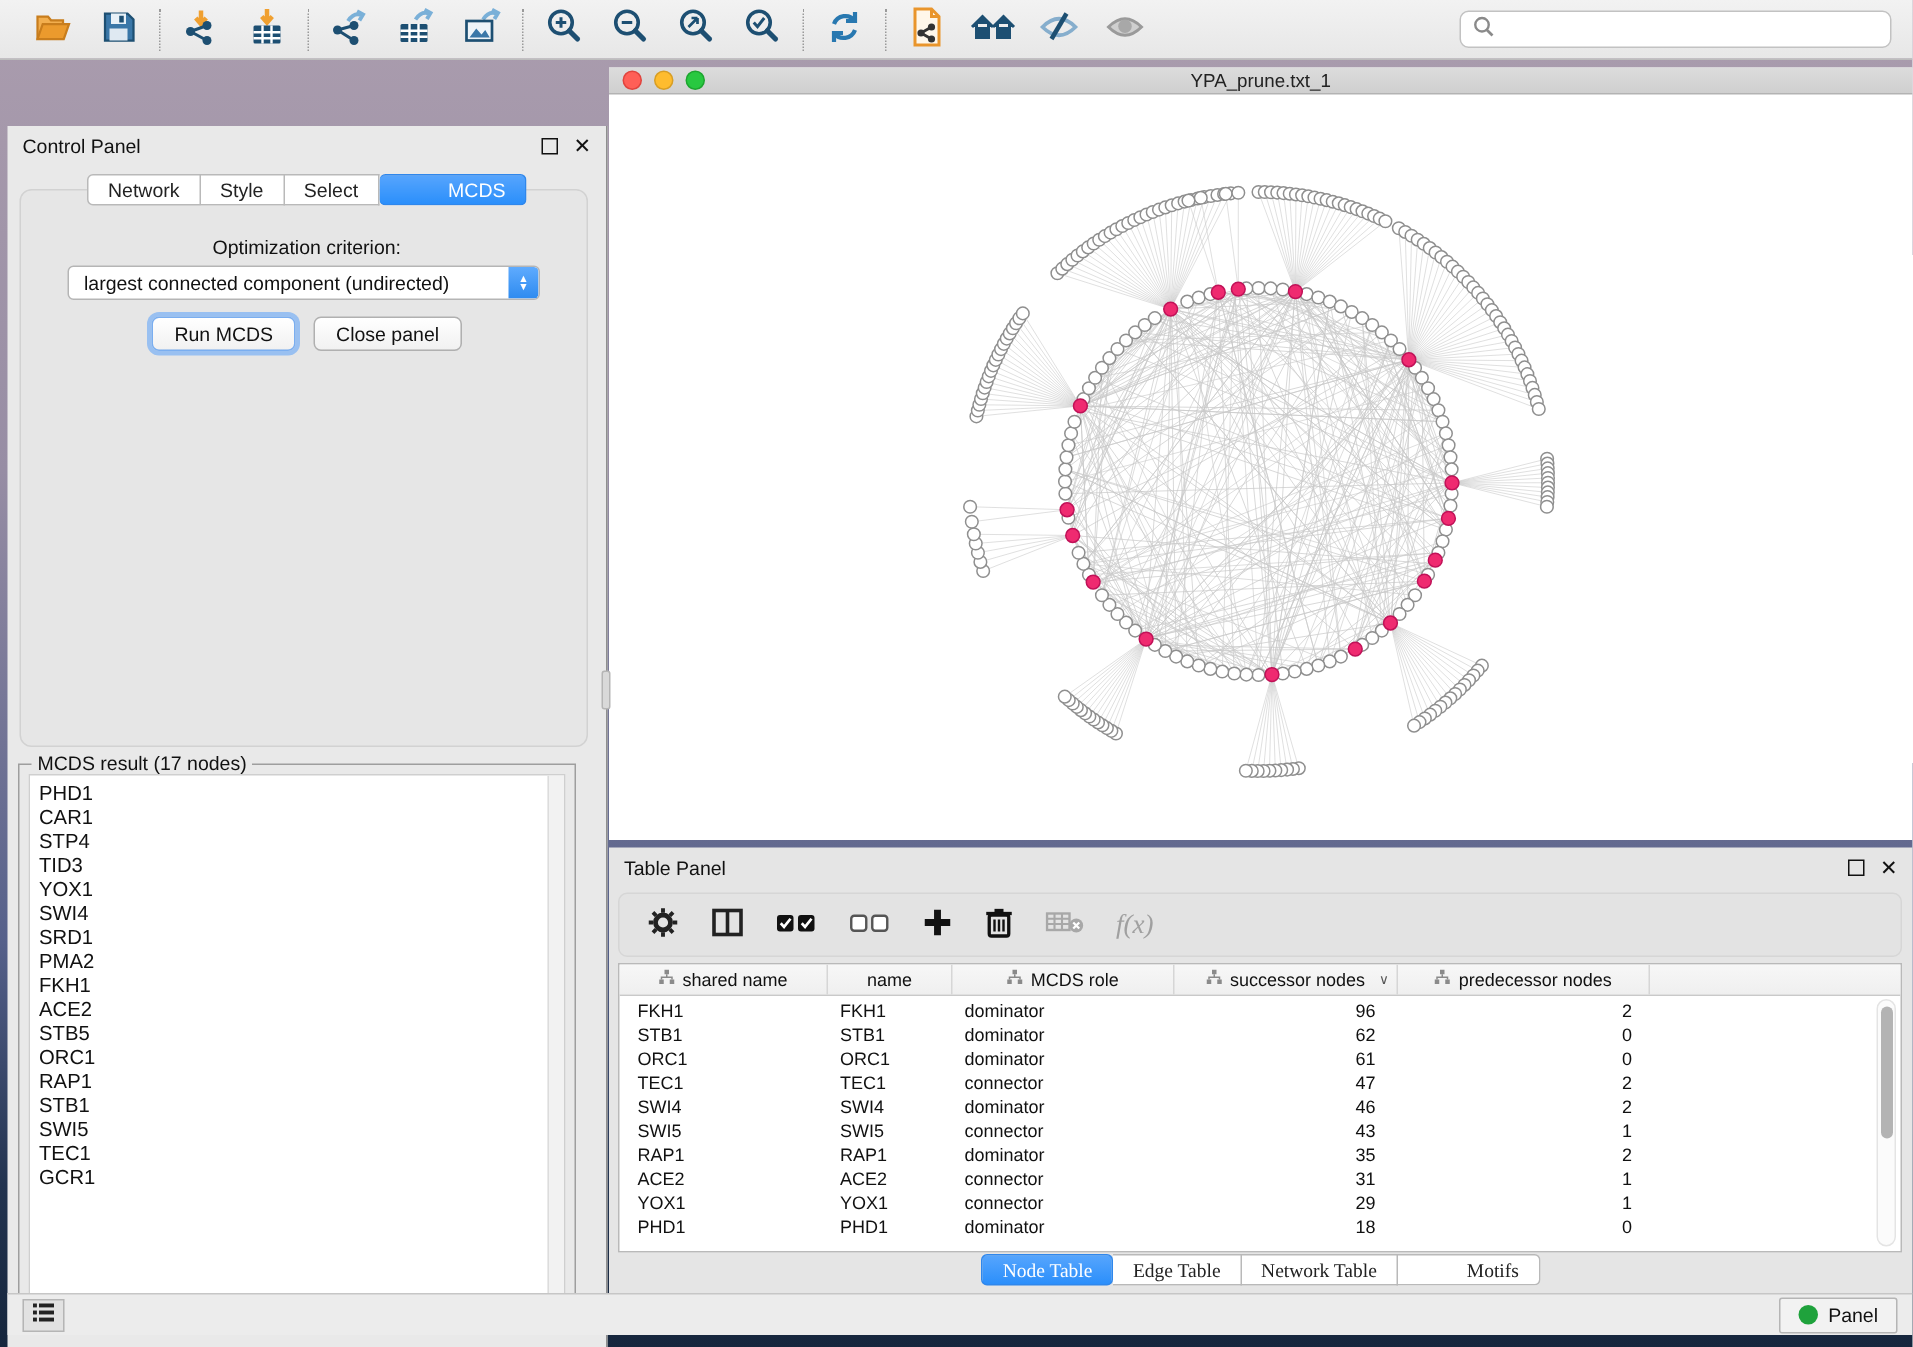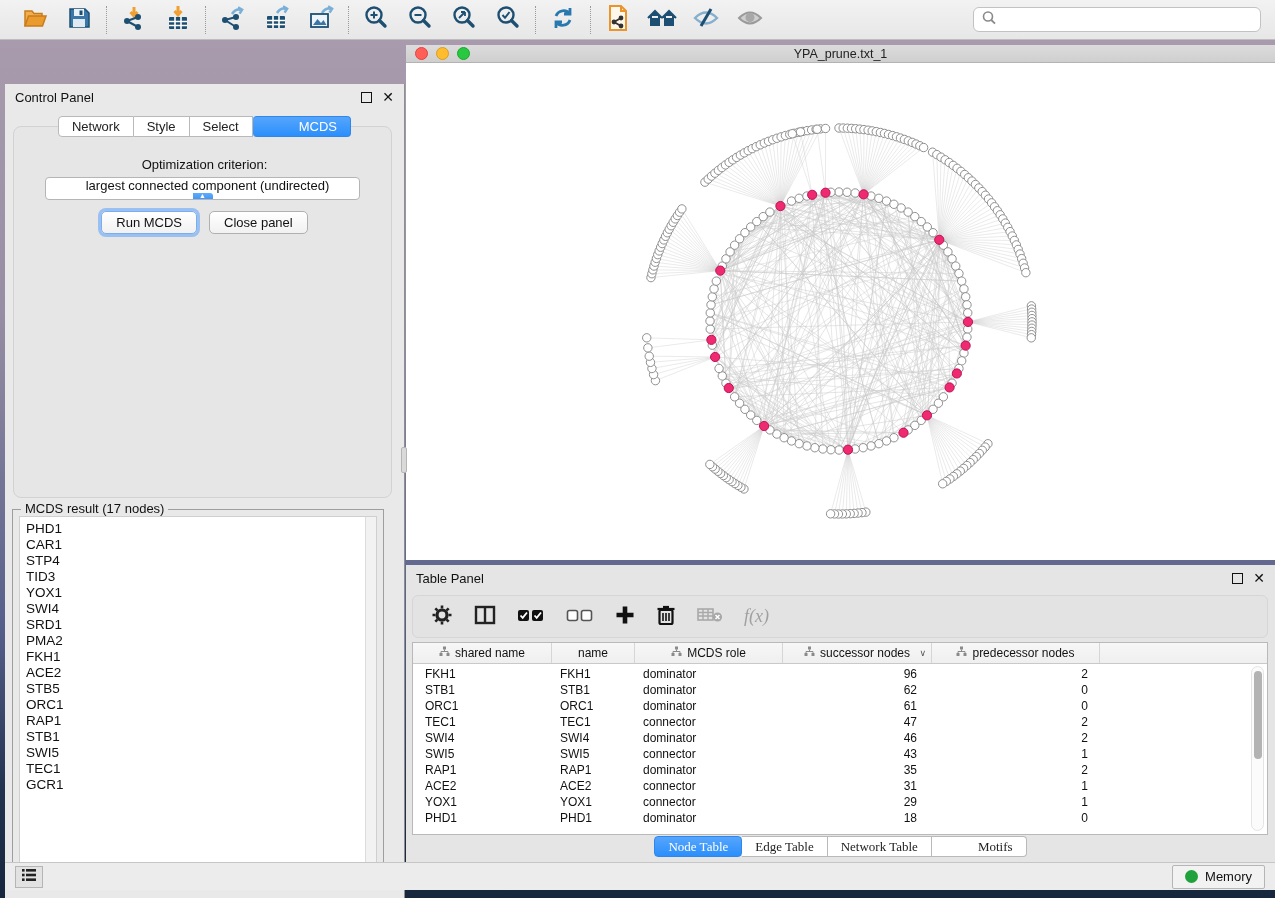--- a/index.html
+++ b/index.html
@@ -32,21 +32,21 @@
   .cp-box { position:absolute; left:8px; top:42px; width:379px; height:372px;
     background:#e6e6e6; border:1px solid #d2d2d2; border-radius:8px; }
   .seg-tabs { position:absolute; left:0; right:0; top:32px; display:flex; justify-content:center; z-index:2; }
   .seg { padding:3px 13px; background:#fff; border:1px solid #b9b9b9; border-left-width:0;
     font-size:13px; color:#222; height:21px; display:flex; align-items:center;text-align:right; }
   .seg:first-child { border-left-width:1px; border-radius:4px 0 0 4px; }
   .seg:last-child { border-radius:0 4px 4px 0;padding-left:46px; }
   .seg.active { background:linear-gradient(#56a5fd,#2b8ffb); border-color:#2f87ec; color:#fff; border-radius:4px; }
   .opt-label { position:absolute; left:0; right:0; top:73px; text-align:center; font-size:13px; color:#111; }
   .dropdown { position:absolute; left:40px; top:93px; width:315px; height:23px; background:#fff;
-    border:1px solid #b5b5b5; border-radius:4px; display:flex; align-items:center; overflow:hidden;flex-direction:column; }
+    border:1px solid #b5b5b5; border-radius:4px; display:flex; align-items:center; overflow:hidden; }
   .dropdown .val { flex:1; padding-left:10px; font-size:13px; color:#111; white-space:nowrap; }
   .dd-stepper { width:20px; height:100%; background:linear-gradient(#5fabfe,#2e8bf0); border-radius:0 3px 3px 0;
     display:flex; flex-direction:column; align-items:center; justify-content:center; color:#fff; font-size:7px; line-height:5px; }
   .btn { background:linear-gradient(#ffffff,#f1f1f1); border:1px solid #b0b0b0; border-radius:5px;
     font-size:13px; color:#111; height:23px; padding:0 14px; display:inline-flex; align-items:center; justify-content:center; }
   .btn-row { position:absolute; left:0; right:0; top:127px; display:flex; justify-content:center; gap:12px; }
   .btn.focused { box-shadow:0 0 0 3px rgba(90,160,250,.55); border-color:#7aaef0; }
 
   .group-box { position:absolute; left:7px; top:425px; width:372px; height:370px;
     border:1px solid #9e9e9e; background:#e9e9e9; }
@@ -1264,15 +1264,15 @@
             <rect x="5" y="1" width="10" height="2.6"></rect>
             <rect x="1" y="5.7" width="2.6" height="2.6"></rect>
             <rect x="5" y="5.7" width="10" height="2.6"></rect>
             <rect x="1" y="10.4" width="2.6" height="2.6"></rect>
             <rect x="5" y="10.4" width="10" height="2.6"></rect>
           </g>
         </svg></span>
   </div>
   <div class="memory-btn">
     <span class="mem-dot"></span>
-    <span>Memory</span>
+    <span>Panel</span>
   </div>
 </div>
 
 </body></html>

